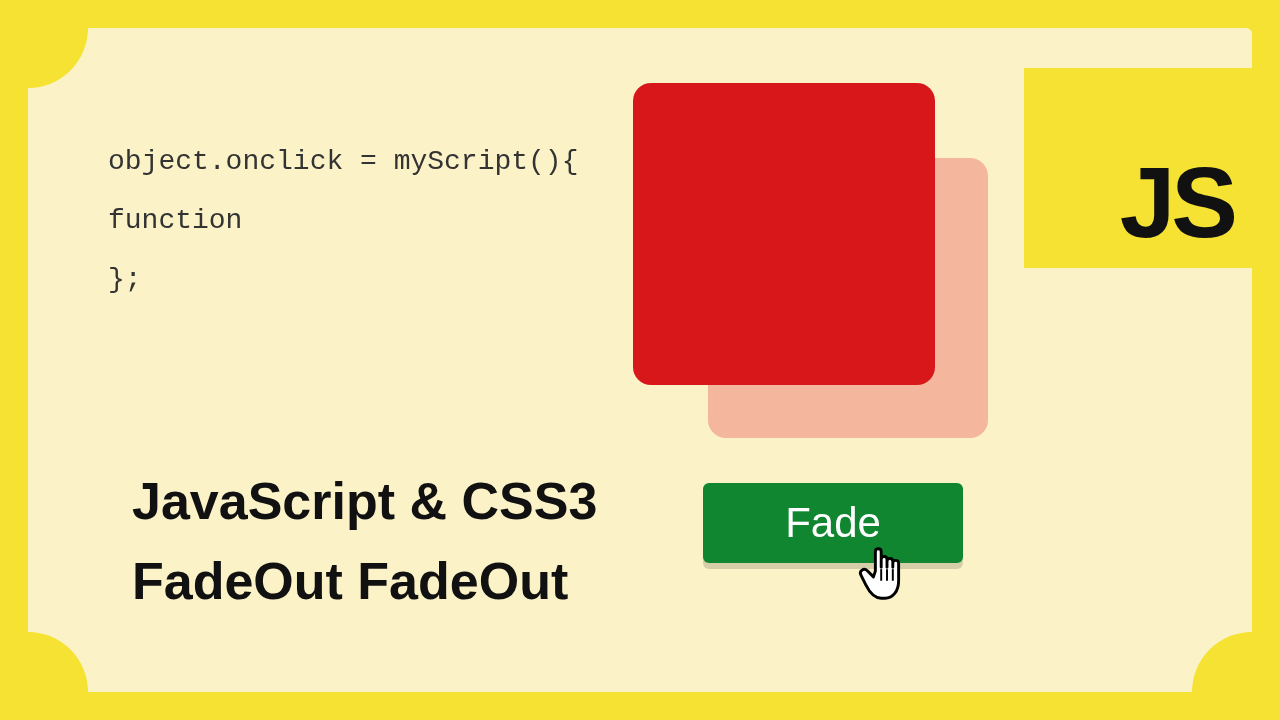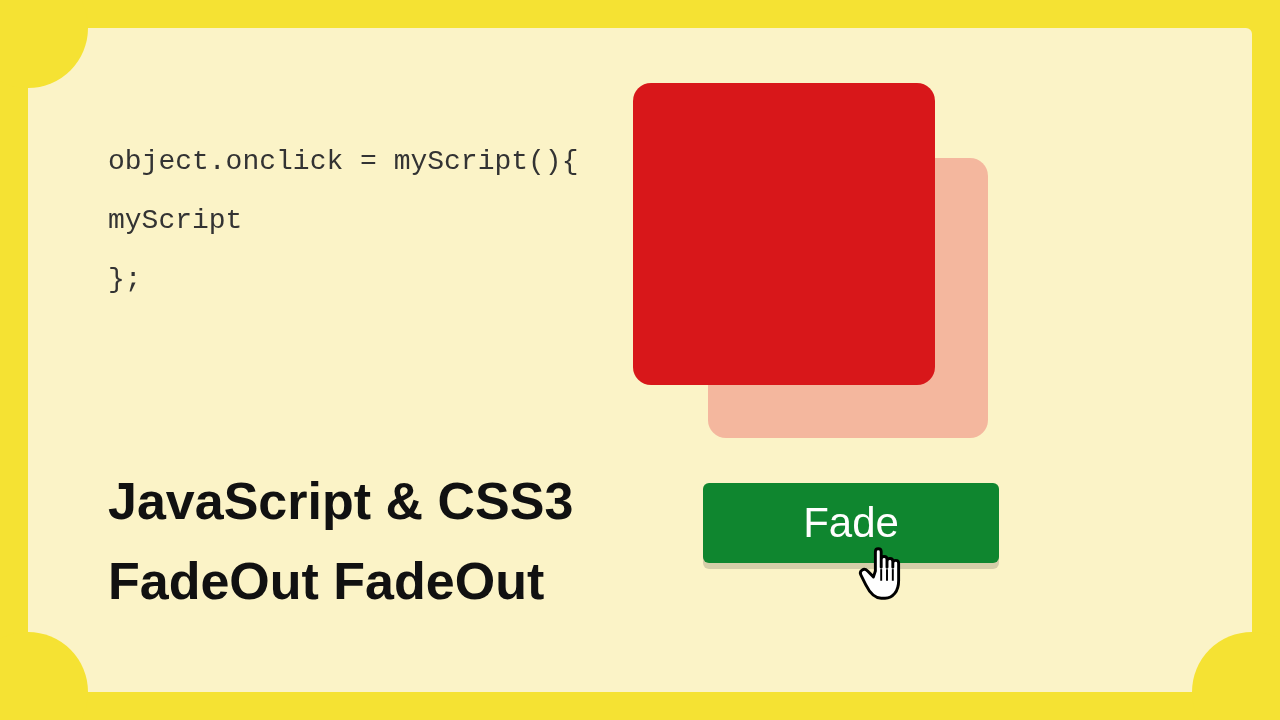--- a/index.html
+++ b/index.html
@@ -43,21 +43,21 @@
   }
   .title-block {
     position: absolute;
     left: 80px;
     bottom: 70px;
     font-weight: 800;
     font-size: 52px;
     color: #111;
     line-height: 1.55;
   }
-  .title-line { display: block; }
+  .title-line { display: block; margin-left: 24px; }
   .square {
     position: absolute;
     border-radius: 18px;
   }
   .square-back {
     top: 130px;
     left: 680px;
     width: 280px;
     height: 280px;
     background: #f4b79e;
@@ -85,21 +85,21 @@
     font-weight: 900;
     font-size: 100px;
     color: #111;
     letter-spacing: -4px;
     line-height: 1;
   }
   .fade-btn {
     position: absolute;
     top: 455px;
     left: 675px;
-    width: 296px;
+    width: 260px;
     height: 80px;
     background: #0f862f;
     border-radius: 6px;
     color: #fff;
     font-size: 42px;
     display: flex;
     align-items: center;
     justify-content: center;
     box-shadow: 0 6px 0 rgba(0,0,0,0.15);
     cursor: pointer;
@@ -114,31 +114,34 @@
 </style>
 </head>
 <body>
 
 <div class="inner-panel">
   <div class="notch notch-tl"></div>
   <div class="notch notch-bl"></div>
   <div class="notch notch-br"></div>
 
   <div class="code-block"><span>object.onclick = myScript(){</span>
-<span>myScript</span>
+<span>function</span>
 <span>};</span></div>
 
   <div class="title-block">
     <span class="title-line">JavaScript &amp; CSS3</span>
     <span class="title-line">FadeOut FadeOut</span>
   </div>
 
   <div class="square square-back"></div>
   <div class="square square-front"></div>
 
+  <div class="js-badge">
+    <span>JS</span>
+  </div>
 
   <div class="fade-btn">
     <span>Fade</span>
   </div>
 
   <svg class="cursor-icon" viewBox="0 0 64 72">
     <path d="M20 34 L20 14 C20 10 26 10 26 14 L26 30 L26 22 C26 18 32 18 32 22 L32 30 L32 24 C32 20 38 20 38 24 L38 30 L38 26 C38 22 44 22 44 26 L44 44 C44 55 38 62 30 62 L26 62 C20 62 14 56 10 48 L5 38 C3 34 8 30 12 34 L18 40 Z" fill="#ffffff" stroke="#000000" stroke-width="3" stroke-linejoin="round"></path>
     <line x1="26" y1="32" x2="26" y2="44" stroke="#000" stroke-width="2"></line>
     <line x1="32" y1="32" x2="32" y2="44" stroke="#000" stroke-width="2"></line>
     <line x1="38" y1="32" x2="38" y2="44" stroke="#000" stroke-width="2"></line>

